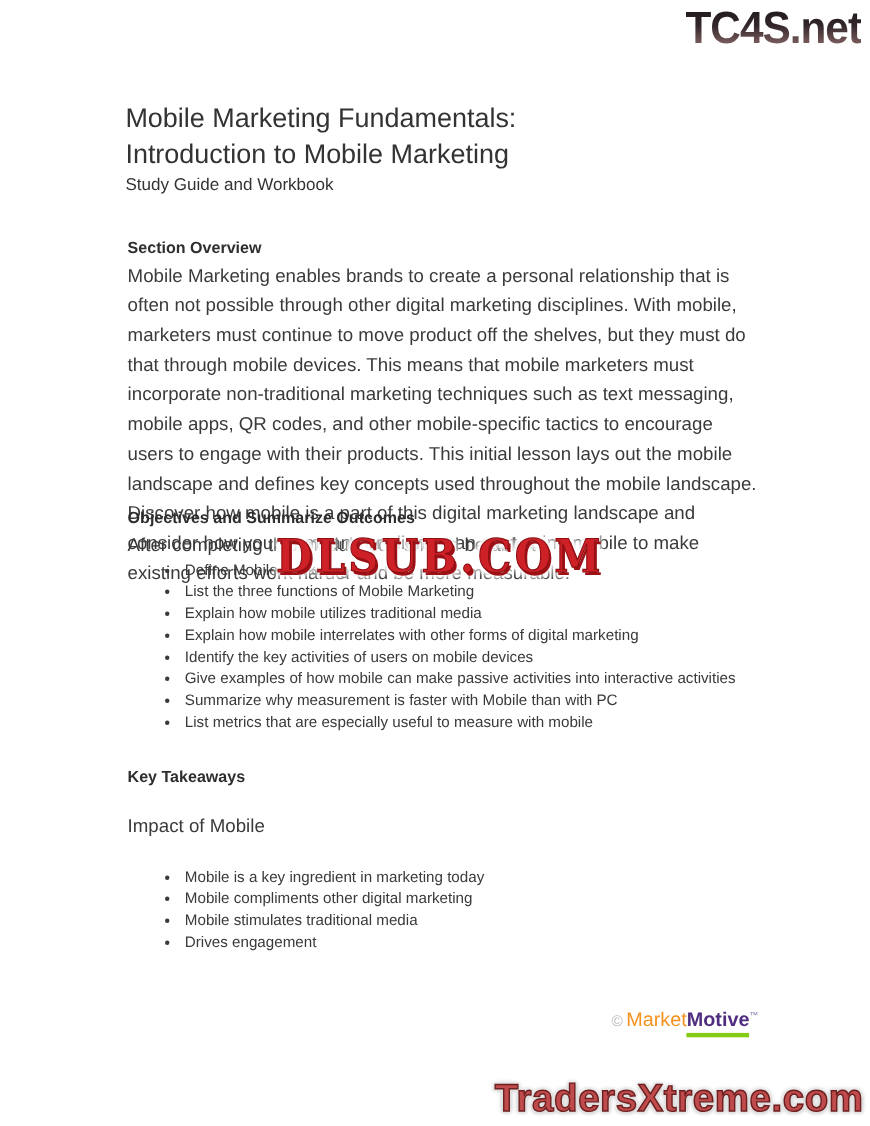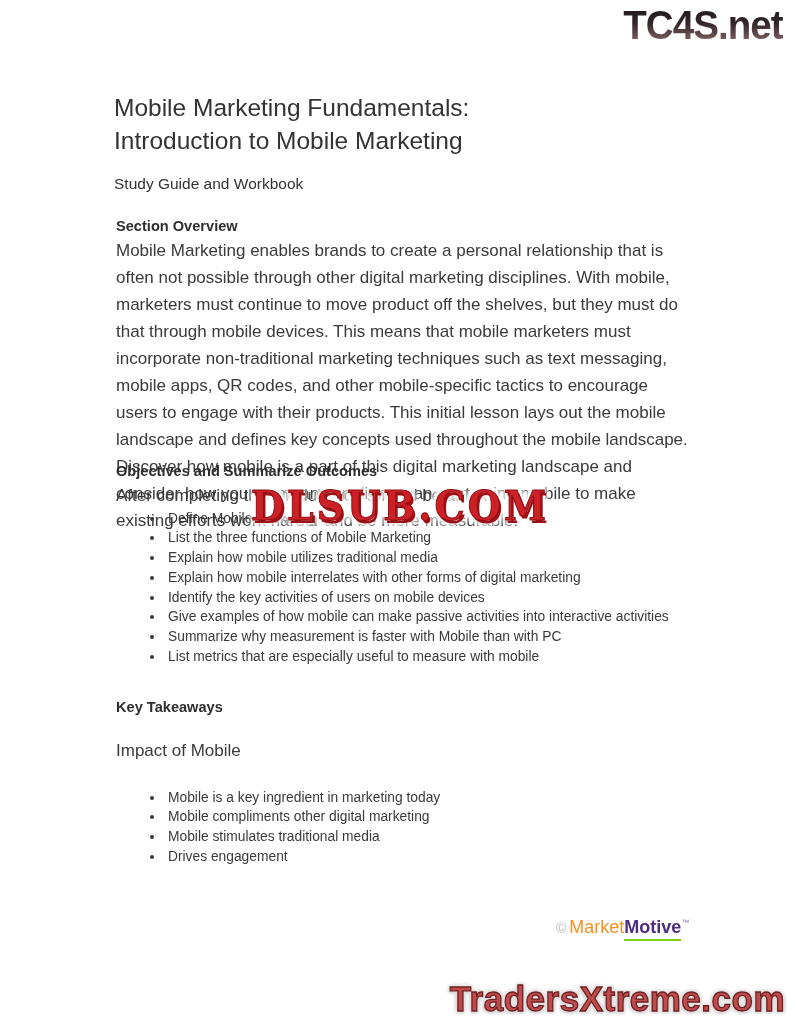--- a/index.html
+++ b/index.html
@@ -34,21 +34,21 @@
   
   .title-block {
     position: absolute;
     top: 91px;
     left: 114px;
     width: 566px;
     text-align: left;
     color: #333333;
   }
   .title-line { font-size: 24.5px; line-height: 33px; font-weight: 400; }
-  .subtitle   { font-size: 15.5px; line-height: 21px; margin-top: 16px; }
+  .subtitle   { font-size: 15.5px; line-height: 21px; margin-top: 1px; }
 
   
   .sec { position: absolute; left: 116px; width: 574px; }
   .sec-overview  { top: 217px; }
   .sec-objectives{ top: 462px; }
   .sec-takeaways { top: 698px; }
 
   .sec h2 {
     margin: 0;
     font-size: 14.6px;
@@ -103,21 +103,21 @@
     display: flex;
     align-items: baseline;
     font-size: 18px;
     white-space: nowrap;
   }
   .mm-copy   { color: #bcbcbc; font-size: 14px; margin-right: 3px; }
   .mm-market { color: #f5921e; }
   .mm-motive {
     color: #4f2d7f;
     font-weight: 700;
-    border-bottom: 2px solid #84cc16;
+    border-bottom: 4px solid #84cc16;
     padding-bottom: 1px;
   }
   .mm-tm { color: #8a79a8; font-size: 8px; align-self: flex-start; margin-top: 1px; }
 
   
   .traders {
     position: absolute;
     top: 979px;
     right: 6px;
     font-size: 35px;

